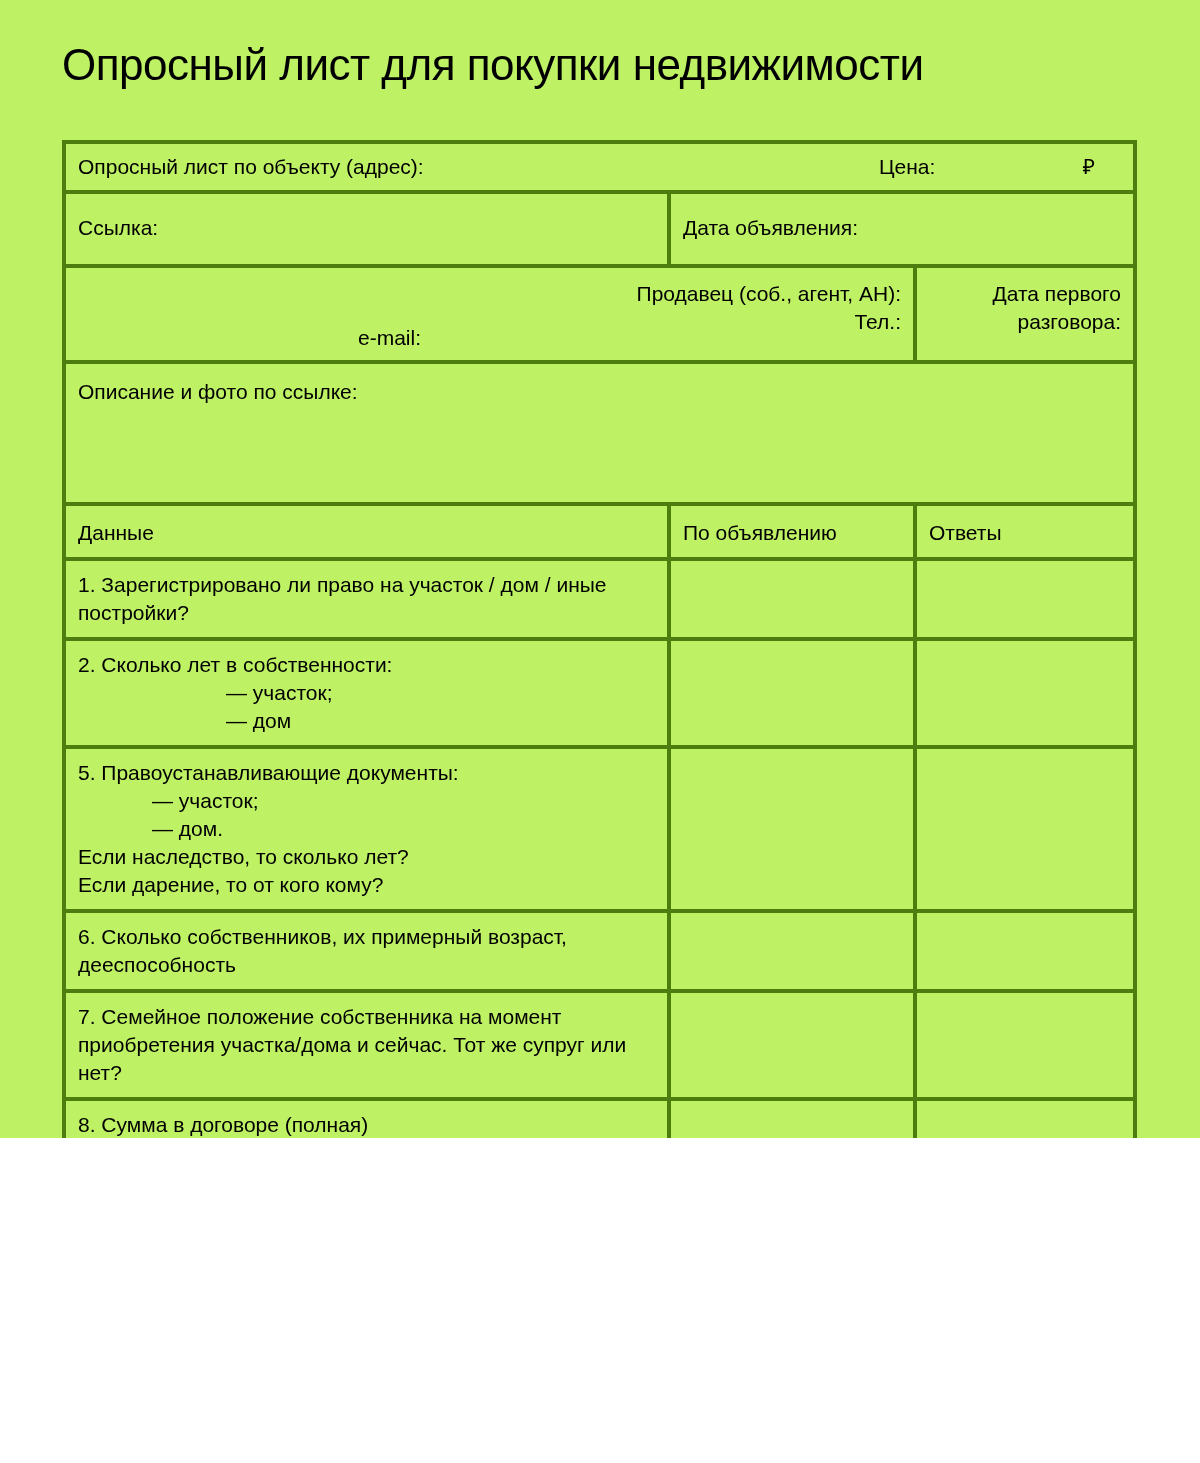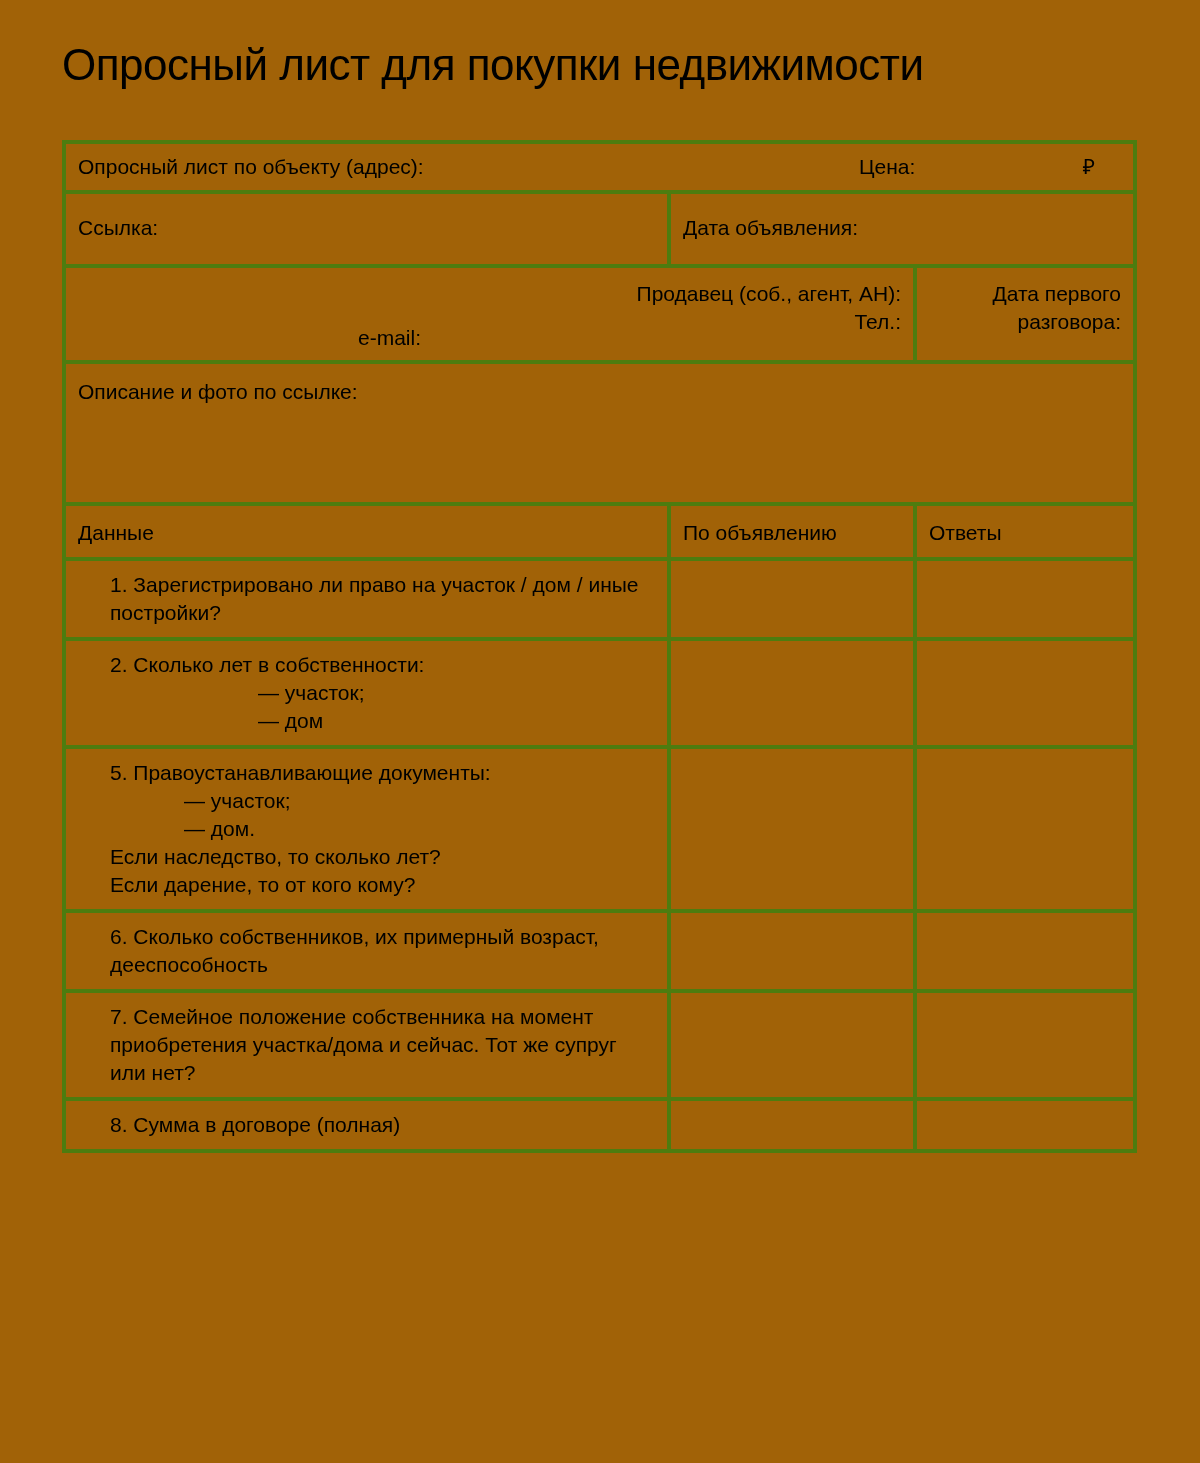--- a/index.html
+++ b/index.html
@@ -5,22 +5,22 @@
   html, body {
     margin: 0;
     padding: 0;
     background: #ffffff;
     color: #000000;
     font-family: "Liberation Sans", sans-serif;
   }
   .page {
     position: relative;
     width: 1200px;
-    height: 1463px;
-    background: #a16207;
+    height: 1138px;
+    background: #bef264;
     overflow: hidden;
   }
   .doc-title {
     font-size: 44px;
     font-weight: 400;
     line-height: 50px;
     margin: 40px 0 0 62px;
     letter-spacing: -0.5px;
     white-space: nowrap;
   }
@@ -43,37 +43,37 @@
     word-wrap: break-word;
   }
   tr.r-object td { height: 48px; padding-top: 9px; padding-bottom: 9px; position: relative; }
   tr.r-link td   { height: 74px; padding-top: 20px; }
   tr.r-seller td { height: 96px; padding-top: 12px; text-align: right; }
   tr.r-desc td   { height: 142px; padding-top: 14px; }
   tr.r-head td   { height: 55px; padding-top: 13px; }
 
   .price-label {
     position: absolute;
-    left: 793px;
+    left: 813px;
     top: 9px;
   }
   .currency {
     position: absolute;
     right: 38px;
     top: 9px;
   }
   .phone-line {
     position: relative;
   }
   .email-label {
     position: absolute;
     left: 280px;
     top: 16px;
   }
-  .q-line { min-height: 28px; margin-left: 32px; }
+  .q-line { min-height: 28px; }
   .indent-0 { padding-left: 0; }
   .indent-1 { padding-left: 74px; }
   .indent-2 { padding-left: 148px; }
 </style>
 </head>
 <body>
 
 <div class="page">
 
   <h1 class="doc-title">Опросный лист для покупки недвижимости</h1>

